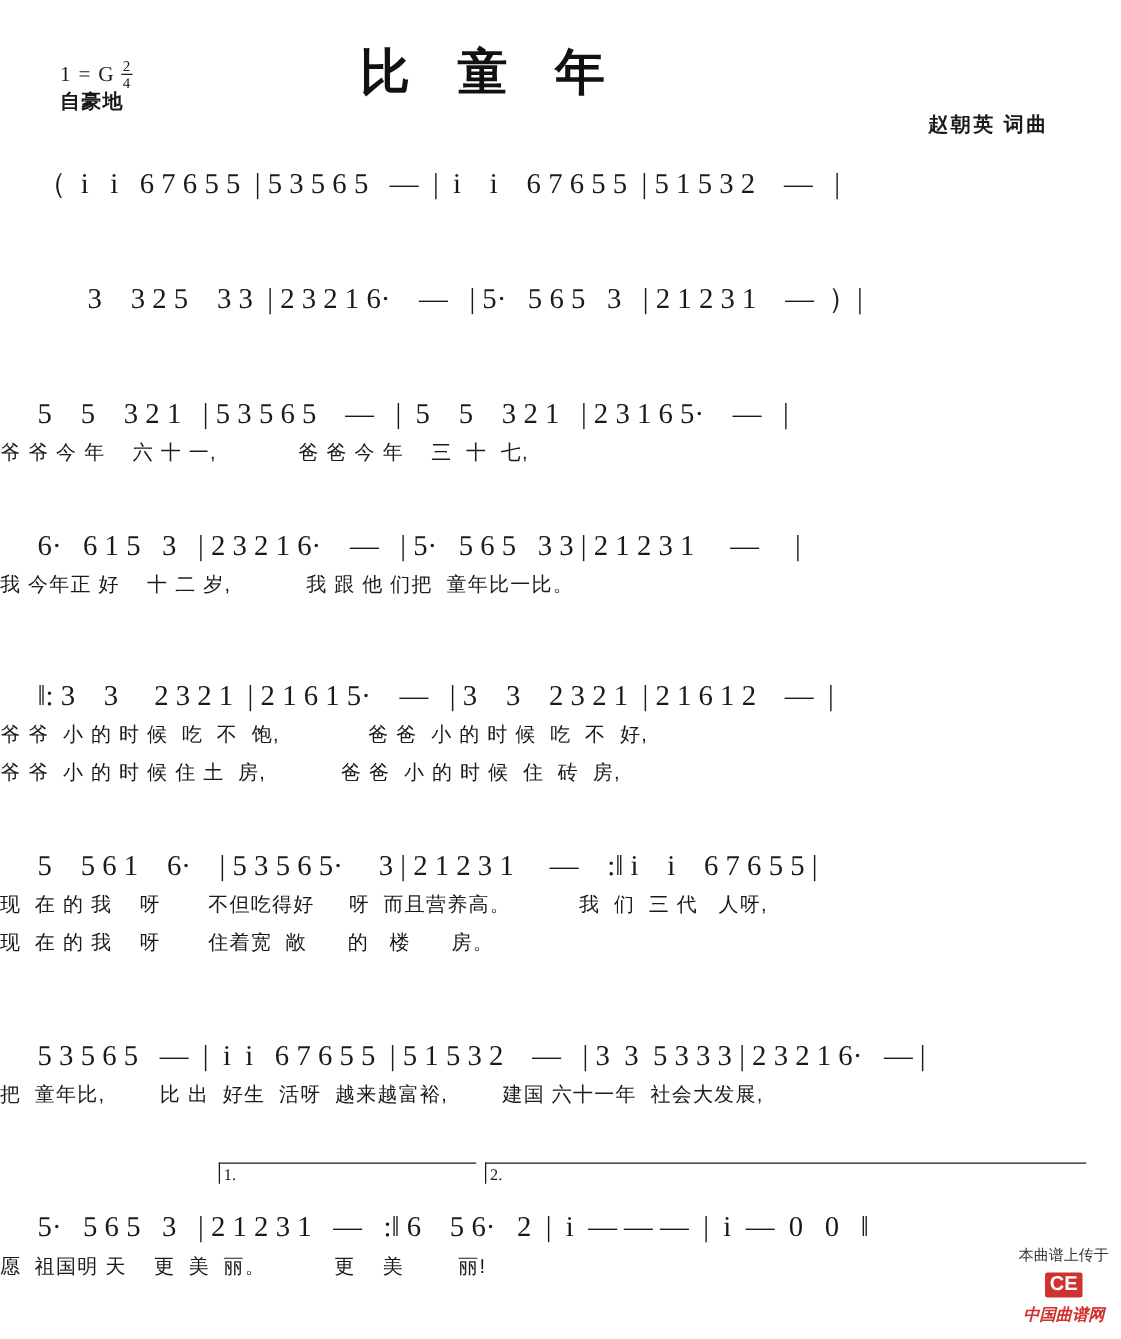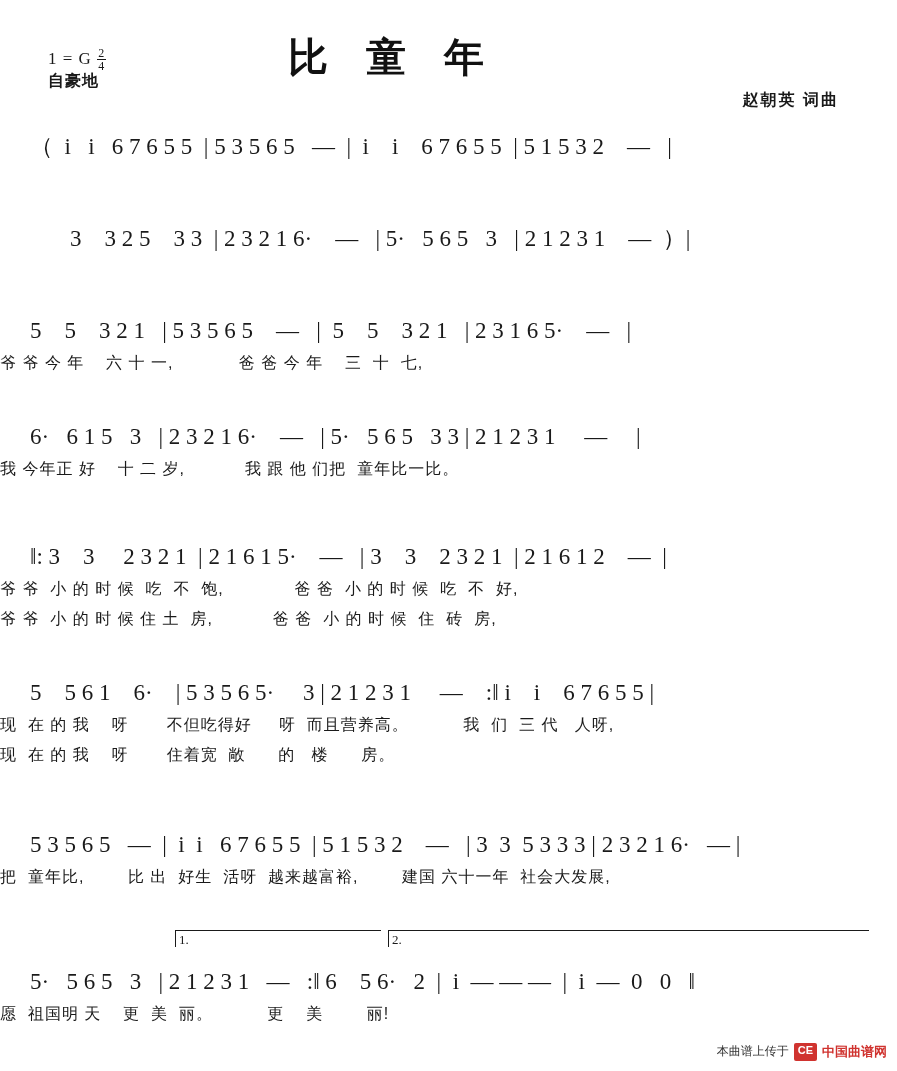--- a/index.html
+++ b/index.html
@@ -90,35 +90,38 @@
     line-height: 30px;
     letter-spacing: 1px;
   }
   .footer {
     position: absolute;
     right: 10px;
     bottom: 10px;
     font-size: 12px;
     color: #333;
     display: flex;
+    align-items: center;
     gap: 5px;
+    flex-direction: column;
   }
   .footer .logo {
     display: inline-block;
     background: #d0332f;
     color: #fff;
     font-weight: bold;
-    font-size: 11px;
+    font-size: 16px;
     padding: 1px 4px;
     border-radius: 2px;
   }
   .footer .site {
     color: #d0332f;
     font-weight: bold;
     font-size: 13px;
+    font-style: italic;
   }
   .repeat-bracket {
     position: absolute;
     border-top: 1.5px solid #1a1a1a;
     border-left: 1.5px solid #1a1a1a;
     height: 16px;
   }
   .repeat-bracket span {
     position: absolute;
     left: 3px;

